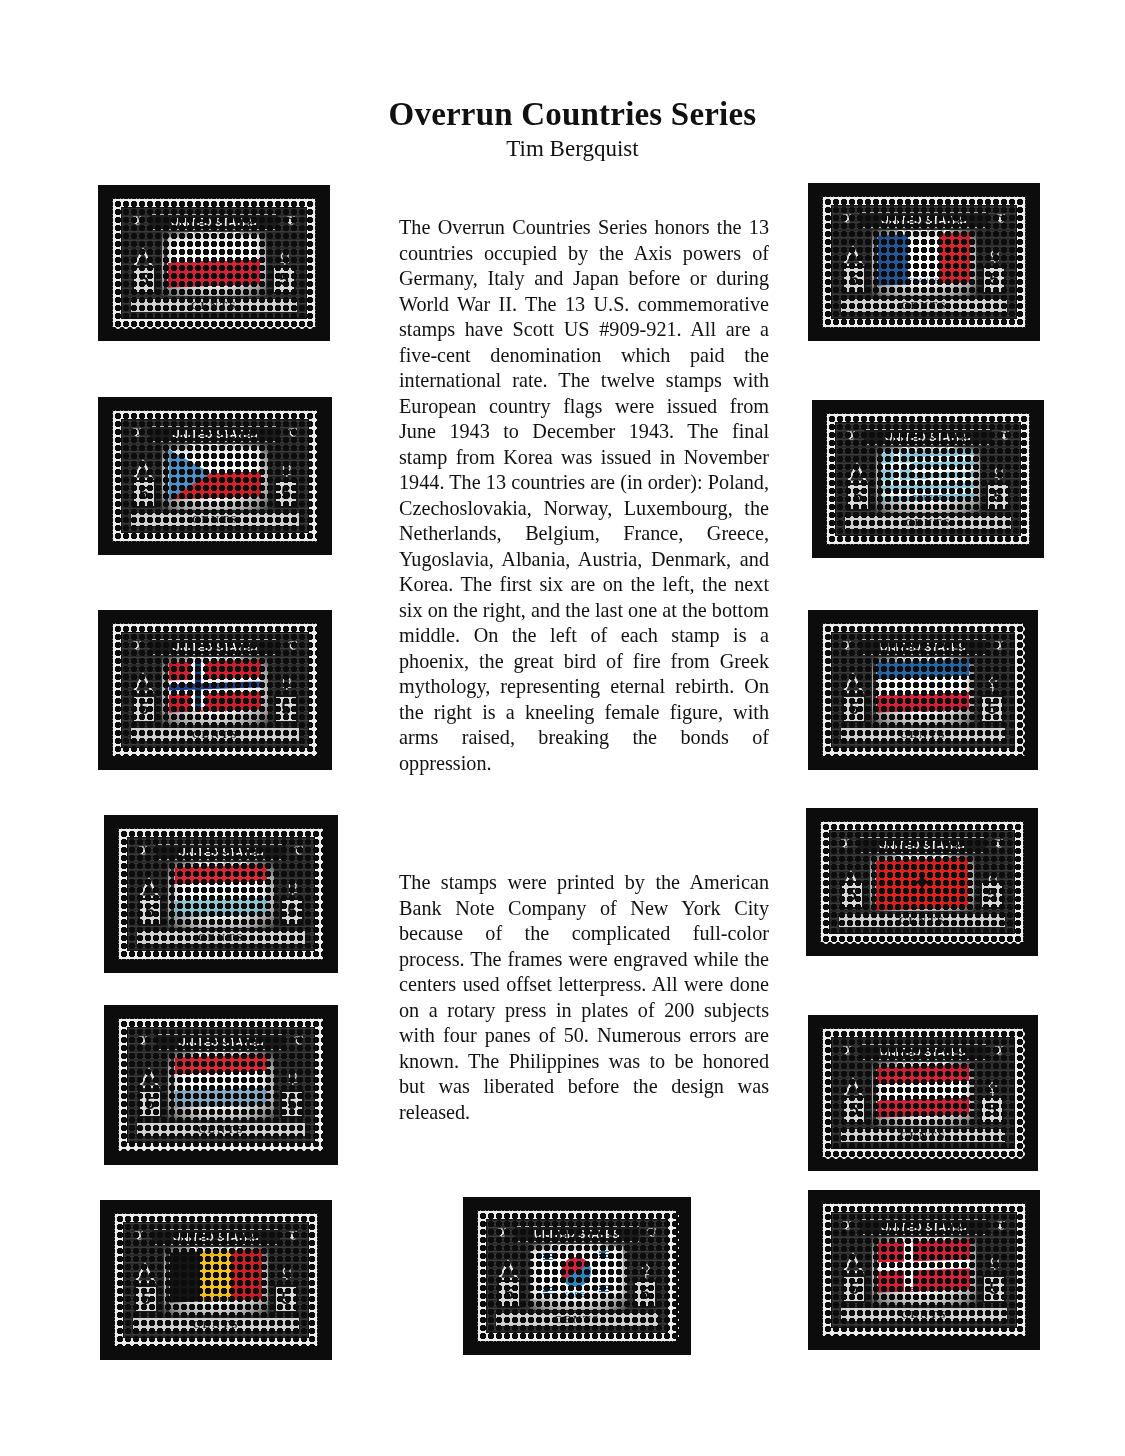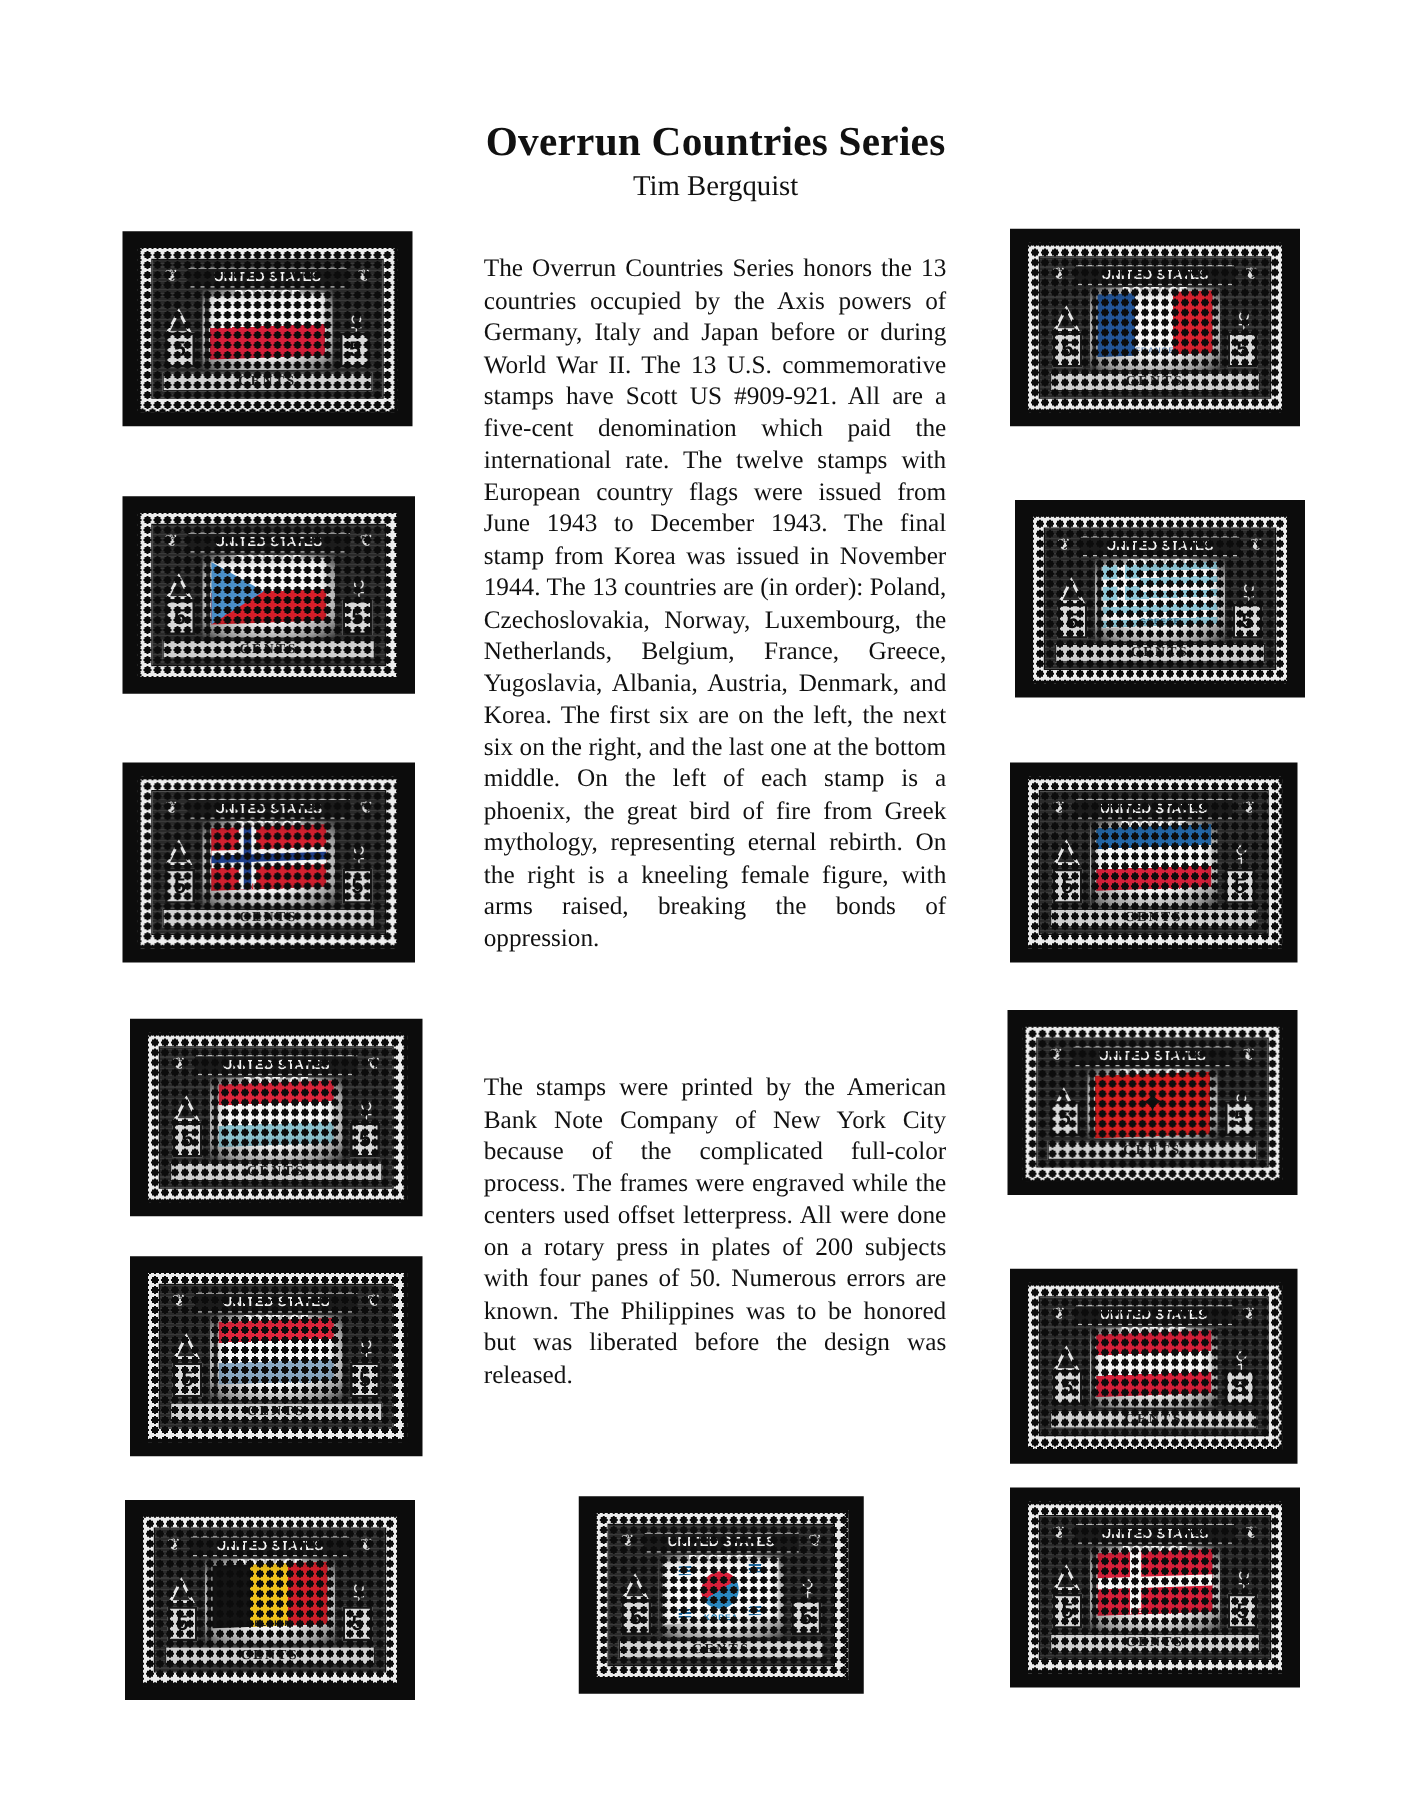--- a/index.html
+++ b/index.html
@@ -10,21 +10,21 @@
   .title {
     position: absolute; left: 0; width: 1145px; top: 96px; text-align: center;
     font-weight: bold; font-size: 33px; letter-spacing: 0.2px;
   }
   .author {
     position: absolute; left: 0; width: 1145px; top: 136px; text-align: center;
     font-size: 23px;
   }
   .para {
     position: absolute; left: 387px; width: 370px; font-size: 20.2px; line-height: 25.5px;
-    text-align: justify; margin: 0;
+    text-align: justify; margin: 12px;
   }
   #para1 { top: 203px; }
   #para2 { top: 858px; }
 
   
   .mount {
     position: absolute; background: #0c0c0c; box-sizing: border-box; padding: 11px 12px;
   }
   .stamp {
     width: 100%; height: 100%; box-sizing: border-box; position: relative;

